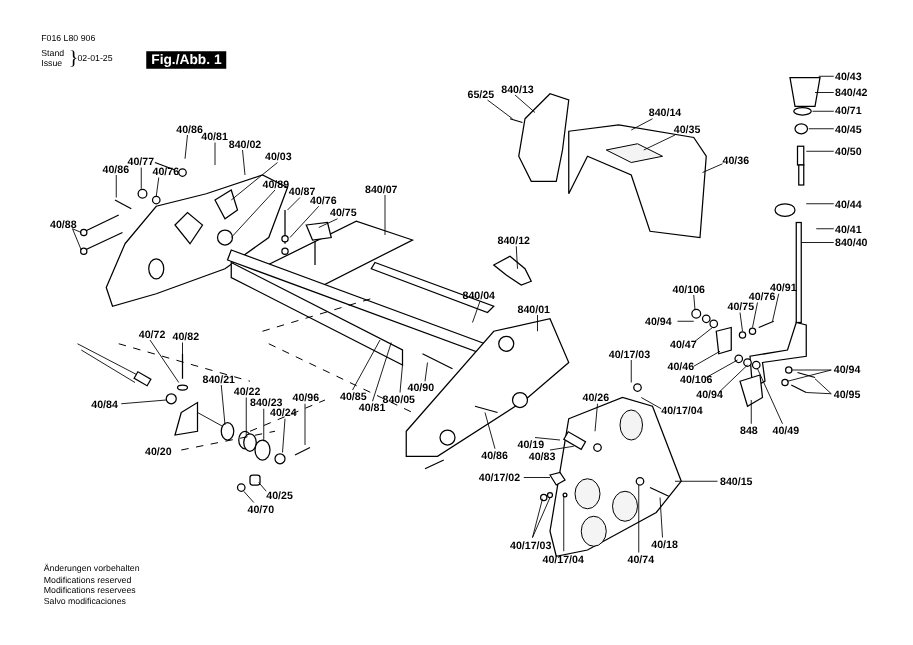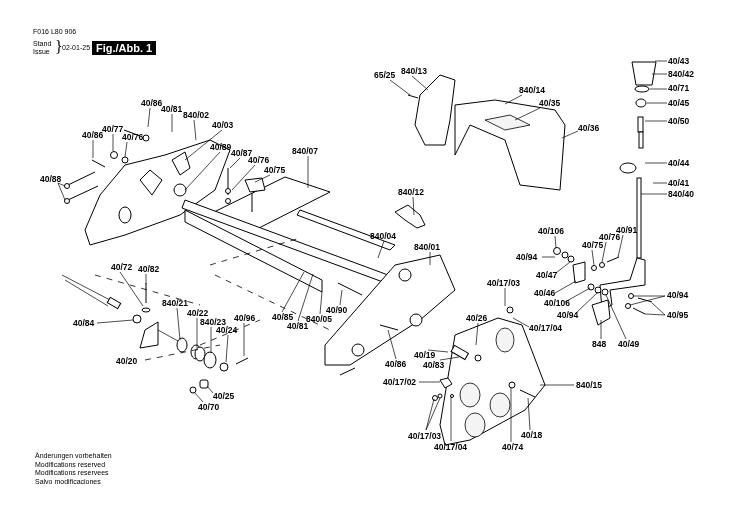--- a/index.html
+++ b/index.html
@@ -2,21 +2,21 @@
 <html><head>
 <meta charset="utf-8">
 <style>
   html, body { margin: 0; padding: 0; background: #ffffff; }
   body { width: 730px; height: 516px; position: relative; overflow: hidden;
          font-family: "Liberation Sans", sans-serif; color: #000; }
   #hdr-code { position: absolute; left: 33px; top: 28px; font-size: 7px; }
   #hdr-stand { position: absolute; left: 33px; top: 40px; font-size: 7px; line-height: 8px; }
   #hdr-brace { position: absolute; left: 55px; top: 38px; font-size: 16px; font-family: "Liberation Serif", serif; }
   #hdr-date { position: absolute; left: 62px; top: 44px; font-size: 7px; }
-  #fig-badge { position: absolute; left: 92px; top: 41px; background: #000; color: #fff;
+  #fig-badge { position: absolute; left: 117px; top: 41px; background: #000; color: #fff;
                font-weight: bold; font-size: 11px; padding: 1px 4px; line-height: 12px; }
   #footer { position: absolute; left: 35px; top: 452px; font-size: 7px; line-height: 8.5px; }
   svg#diagram { position: absolute; left: 0; top: 0; }
   .lbl { font-family: "Liberation Sans", sans-serif; font-size: 8.5px; font-weight: bold; fill: #000; }
   .ln { stroke: #000; stroke-width: 0.7; fill: none; }
   .part { stroke: #000; stroke-width: 1; fill: #fff; }
   .part2 { stroke: #000; stroke-width: 0.8; fill: #f4f4f4; }
   .dash { stroke: #000; stroke-width: 0.8; stroke-dasharray: 6 6; fill: none; }
 </style>
 </head>

